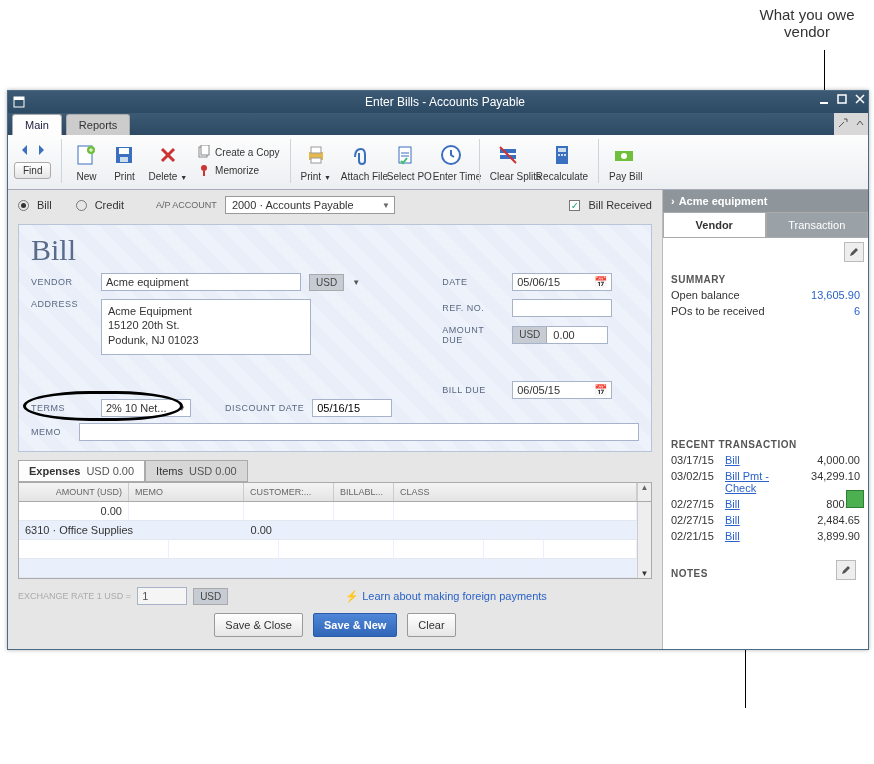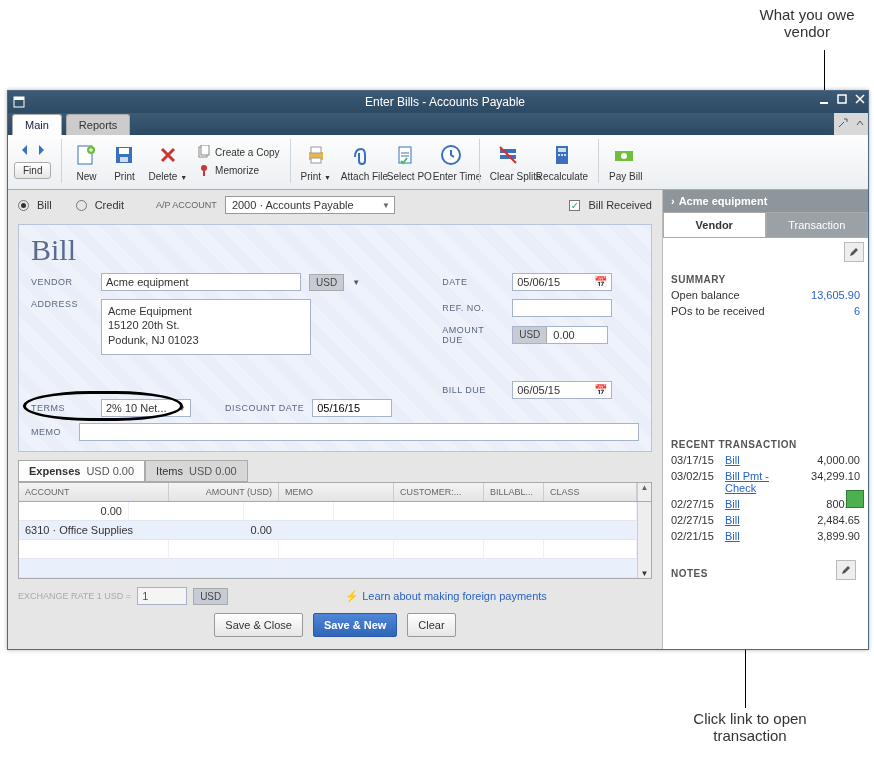--- a/index.html
+++ b/index.html
@@ -229,21 +229,20 @@
   .trow .a{width:62px;text-align:right;}
   .green-sq{position:absolute;right:4px;width:18px;height:18px;background:#4caf50;border:1px solid #2e7d32;}
 </style>
 </head>
 <body>
 
 <div class="canvas">
 
   <div class="callout-top">What you owe vendor</div>
   <div class="callout-line-top"></div>
-  <div class="callout-bottom">Click link to open transaction</div>
   <div class="callout-line-bottom"></div>
 
   <div class="window">
 
     <div class="titlebar">
       <span class="icon">
         <svg viewBox="0 0 12 12">
             <rect x="1" y="1" width="10" height="10" fill="none" stroke="#fff"></rect>
             <rect x="1" y="1" width="10" height="3" fill="#fff"></rect>
           </svg>
@@ -496,21 +495,20 @@
             <span class="amt">USD  0.00</span>
           </div>
           <div class="exp-tab inactive">
             <span>Items</span>
             <span class="amt">USD  0.00</span>
           </div>
         </div>
 
         <div class="tbl">
           <div class="tbl-head">
-            <div class="th c-acct">ACCOUNT</div>
             <div class="th c-amt">AMOUNT (USD)</div>
             <div class="th c-memo">MEMO</div>
             <div class="th c-cust">CUSTOMER:...</div>
             <div class="th c-bill">BILLABL...</div>
             <div class="th c-class">CLASS</div>
             <div class="scroll-stub" style="text-align:center;font-size:8px;">▲</div>
           </div>
           <div style="display:flex;">
             <div style="flex:1;">
               <div class="tbl-row">

